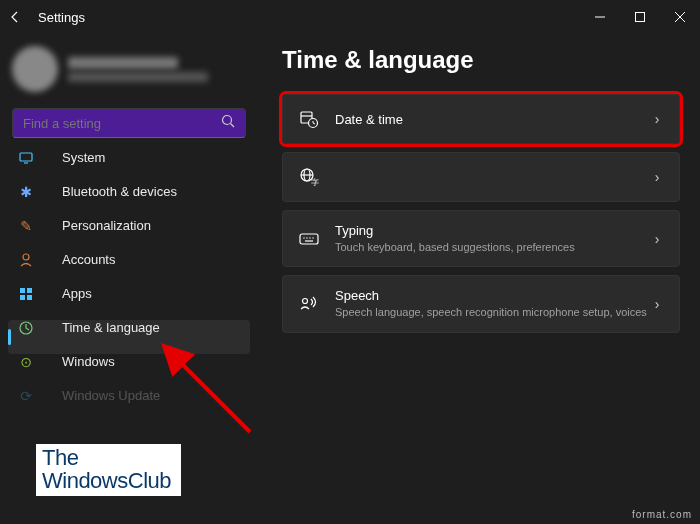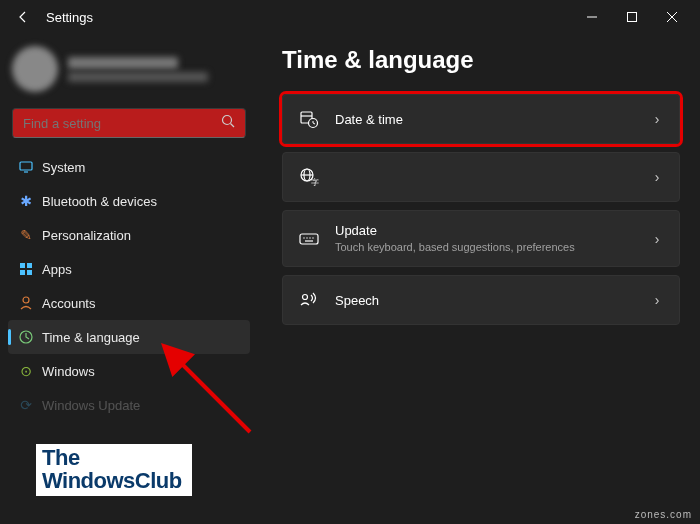--- a/index.html
+++ b/index.html
@@ -1,44 +1,44 @@
 <!DOCTYPE html>
 <html><head>
 <meta charset="utf-8">
 <style>
 * { box-sizing: border-box; margin: 0; padding: 0; }
 body { width: 700px; height: 524px; background: #1e1e1e; font-family: "Segoe UI", sans-serif; color: #ffffff; overflow: hidden; position: relative; }
-.titlebar { height: 34px; display: flex; align-items: center; padding: 0 8px; }
+.titlebar { height: 34px; display: flex; align-items: center; padding: 0 0; }
 .back-btn { width: 30px; height: 30px; display: flex; align-items: center; justify-content: center; cursor: pointer; }
 .title { font-size: 13px; margin-left: 8px; }
 .win-controls { margin-left: auto; display: flex; }
 .win-btn { width: 40px; height: 30px; display: flex; align-items: center; justify-content: center; cursor: pointer; }
 .main { display: flex; height: calc(524px - 34px); }
 .sidebar { width: 258px; padding: 8px 8px 0 8px; display: flex; flex-direction: column; position: relative; }
 .profile { display: flex; align-items: center; gap: 10px; padding: 4px 4px 12px 4px; }
 .avatar { width: 46px; height: 46px; border-radius: 50%; background: #888; filter: blur(3px); }
 .profile-text .name { font-size: 13px; background: #777; color: transparent; filter: blur(3px); border-radius: 2px; width: 110px; height: 12px; margin-bottom: 3px; }
 .profile-text .email { font-size: 11px; background: #555; color: transparent; filter: blur(3px); border-radius: 2px; width: 140px; height: 10px; }
-.search { display: flex; align-items: center; background: #b91c1c; border: 1px solid #3a3a3a; border-radius: 4px; height: 30px; padding: 0 10px; margin: 4px 4px 12px 4px; border-bottom: 1px solid #666; }
+.search { display: flex; align-items: center; background: #4c1d95; border: 1px solid #3a3a3a; border-radius: 4px; height: 30px; padding: 0 10px; margin: 4px 4px 12px 4px; border-bottom: 1px solid #666; }
 .search input { flex: 1; background: transparent; border: none; outline: none; color: #ccc; font-size: 13px; }
 .nav { flex: 1; overflow-y: auto; }
-.nav-item { display: flex; align-items: center; gap: 8px; height: 34px; padding: 0 10px; border-radius: 4px; cursor: pointer; font-size: 13px; color: #eaeaea; position: relative; }
+.nav-item { display: flex; gap: 28px; height: 34px; padding: 0 10px; border-radius: 4px; cursor: pointer; font-size: 13px; color: #eaeaea; position: relative; }
 .nav-item.active { background: #2d2d2d; }
 .nav-item.active::before { content: ""; position: absolute; left: 0; top: 9px; bottom: 9px; width: 3px; background: #4cc2ff; border-radius: 2px; }
 .nav-icon { width: 16px; height: 16px; display: flex; align-items: center; justify-content: center; color: #4cc2ff; font-size: 14px; }
 .content { flex: 1; padding: 12px 20px 0 24px; }
 .page-title { font-size: 24px; font-weight: 600; margin-bottom: 20px; }
 .card { background: #2b2b2b; border: 1px solid #333; border-radius: 4px; display: flex; align-items: center; padding: 12px 14px; margin-bottom: 8px; cursor: pointer; position: relative; }
 .card.highlight { outline: 3px solid #e40000; outline-offset: 0; }
 .card-icon { width: 24px; height: 24px; margin-right: 14px; display: flex; align-items: center; justify-content: center; color: #fff; }
 .card-text { flex: 1; }
 .card-title { font-size: 13px; color: #fff; }
 .card-desc { font-size: 11px; color: #a0a0a0; margin-top: 2px; line-height: 1.3; }
 .chevron { width: 16px; height: 16px; display: flex; align-items: center; justify-content: center; color: #ccc; font-size: 14px; }
-.watermark { position: absolute; bottom: 28px; left: 36px; background: #fff; color: #0a3a6a; font-size: 22px; font-weight: 700; line-height: 1.05; padding: 2px 10px 4px 6px; font-family: "Segoe UI", sans-serif; letter-spacing: -0.5px; z-index: 5; }
+.watermark { position: absolute; bottom: 28px; left: 36px; background: #fff; color: #0a3a6a; font-size: 22px; font-weight: 400; line-height: 1.05; padding: 2px 10px 4px 6px; font-family: "Segoe UI", sans-serif; letter-spacing: -0.5px; z-index: 5; }
 .domain-wm { position: absolute; bottom: 4px; right: 8px; font-size: 10px; color: #bbb; letter-spacing: 1px; z-index: 6; }
 .arrow-annotation { position: absolute; left: 170px; top: 352px; z-index: 4; }
 svg { overflow: visible; }
 </style>
 </head>
 <body>
 
 <div class="titlebar">
   <div class="back-btn">
     <svg width="14" height="14" viewBox="0 0 14 14">
@@ -97,36 +97,36 @@
         <span class="nav-icon" style="color:#6aa8ff">✱</span>
         <span>Bluetooth &amp; devices</span>
       </div>
       <div class="nav-item">
         <span class="nav-icon" style="color:#d97a3a">✎</span>
         <span>Personalization</span>
       </div>
       <div class="nav-item">
         <span class="nav-icon">
             <svg width="16" height="16" viewBox="0 0 16 16">
+              <circle cx="8" cy="5" r="3" stroke="#d97a3a" stroke-width="1.2" fill="none"></circle>
+              <path d="M3 14 Q8 9 13 14" stroke="#d97a3a" stroke-width="1.2" fill="none"></path>
+            </svg>
+          </span>
+        <span>Accounts</span>
+      </div>
+      <div class="nav-item">
+        <span class="nav-icon">
+            <svg width="16" height="16" viewBox="0 0 16 16">
               <rect x="2" y="2" width="5" height="5" fill="#4cc2ff"></rect>
               <rect x="9" y="2" width="5" height="5" fill="#4cc2ff"></rect>
               <rect x="2" y="9" width="5" height="5" fill="#4cc2ff"></rect>
               <rect x="9" y="9" width="5" height="5" fill="#4cc2ff"></rect>
             </svg>
           </span>
         <span>Apps</span>
-      </div>
-      <div class="nav-item">
-        <span class="nav-icon">
-            <svg width="16" height="16" viewBox="0 0 16 16">
-              <circle cx="8" cy="5" r="3" stroke="#d97a3a" stroke-width="1.2" fill="none"></circle>
-              <path d="M3 14 Q8 9 13 14" stroke="#d97a3a" stroke-width="1.2" fill="none"></path>
-            </svg>
-          </span>
-        <span>Accounts</span>
       </div>
       <div class="nav-item active">
         <span class="nav-icon">
             <svg width="16" height="16" viewBox="0 0 16 16">
               <circle cx="8" cy="8" r="6" stroke="#79c979" stroke-width="1.2" fill="none"></circle>
               <path d="M8 4 L8 8 L11 10" stroke="#79c979" stroke-width="1.2" fill="none"></path>
             </svg>
           </span>
         <span>Time &amp; language</span>
       </div>
@@ -178,37 +178,38 @@
         <svg width="20" height="20" viewBox="0 0 20 20">
             <rect x="1" y="5" width="18" height="10" rx="2" stroke="#fff" stroke-width="1.2" fill="none"></rect>
             <circle cx="5" cy="9" r="0.7" fill="#fff"></circle>
             <circle cx="8" cy="9" r="0.7" fill="#fff"></circle>
             <circle cx="11" cy="9" r="0.7" fill="#fff"></circle>
             <circle cx="14" cy="9" r="0.7" fill="#fff"></circle>
             <line x1="6" y1="12" x2="14" y2="12" stroke="#fff" stroke-width="1.2"></line>
           </svg>
       </div>
       <div class="card-text">
-        <div class="card-title">Update</div>
+        <div class="card-title">Typing</div>
         <div class="card-desc">Touch keyboard, based suggestions, preferences</div>
       </div>
       <div class="chevron">›</div>
     </div>
 
     <div class="card">
       <div class="card-icon">
         <svg width="20" height="20" viewBox="0 0 20 20">
             <circle cx="6" cy="7" r="2.5" stroke="#fff" stroke-width="1.2" fill="none"></circle>
             <path d="M2 15 Q6 11 10 15" stroke="#fff" stroke-width="1.2" fill="none"></path>
             <path d="M12 5 Q15 8 12 11" stroke="#fff" stroke-width="1.2" fill="none"></path>
             <path d="M14 3 Q19 8 14 13" stroke="#fff" stroke-width="1.2" fill="none"></path>
           </svg>
       </div>
       <div class="card-text">
         <div class="card-title">Speech</div>
+        <div class="card-desc">Speech language, speech recognition microphone setup, voices</div>
       </div>
       <div class="chevron">›</div>
     </div>
   </div>
 </div>
 
 <div class="arrow-annotation">
   <svg width="90" height="90">
       <defs>
         <marker id="ah" markerWidth="8" markerHeight="8" refX="2" refY="4" orient="auto">
@@ -216,13 +217,13 @@
         </marker>
       </defs>
       <line x1="80" y1="80" x2="8" y2="8" stroke="#e40000" stroke-width="4" marker-end="url(#ah)"></line>
     </svg>
 </div>
 
 <div class="watermark">
   <div>The</div>
   <div>WindowsClub</div>
 </div>
-<div class="domain-wm">zones.com</div>
+<div class="domain-wm">format.com</div>
 
 </body></html>

